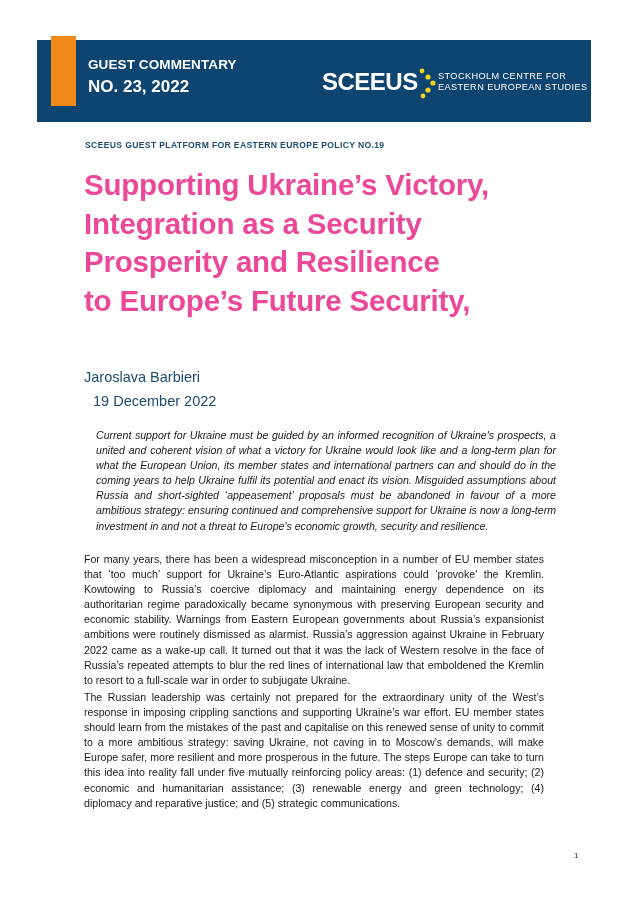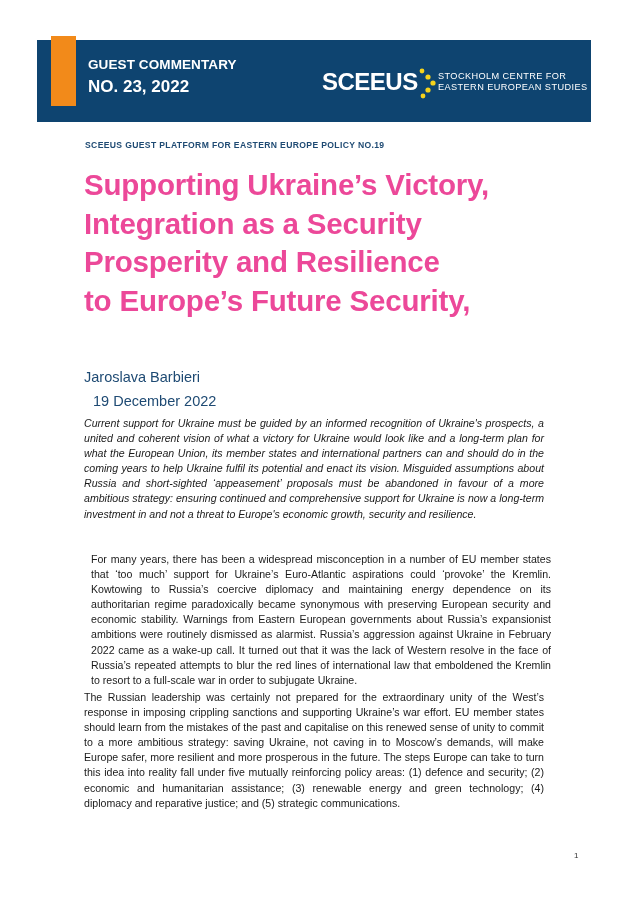--- a/index.html
+++ b/index.html
@@ -47,29 +47,29 @@
       font-size: 14.5px;
       text-align: center;
     }
     .date {
       position: absolute; left: 84px; top: 393px; color: #1e4a73;
       font-size: 14.5px;
       margin-left: 9px;
     }
 
     .abstract {
-      position: absolute; left: 84px; top: 416px; width: 460px; margin: 0;
+      position: absolute; left: 84px; top: 416px; width: 460px; margin: 12px;
       color: #1a1a1a; font-style: italic; font-size: 10.6px; line-height: 15.1px;
       text-align: justify;
     }
     .para {
       position: absolute; left: 84px; width: 460px; margin: 0;
       color: #1a1a1a; font-size: 10.6px; line-height: 15.1px; text-align: justify;
     }
-    .para1 { top: 552px; margin-left: 7px; }
+    .para1 { top: 552px; }
     .para2 { top: 690px; }
 
     .page-number {
       position: absolute; left: 574px; top: 851px; color: #333333; font-size: 8px;
     }
   </style>
 </head>
 <body>
 
 <div class="header-bar"></div>

